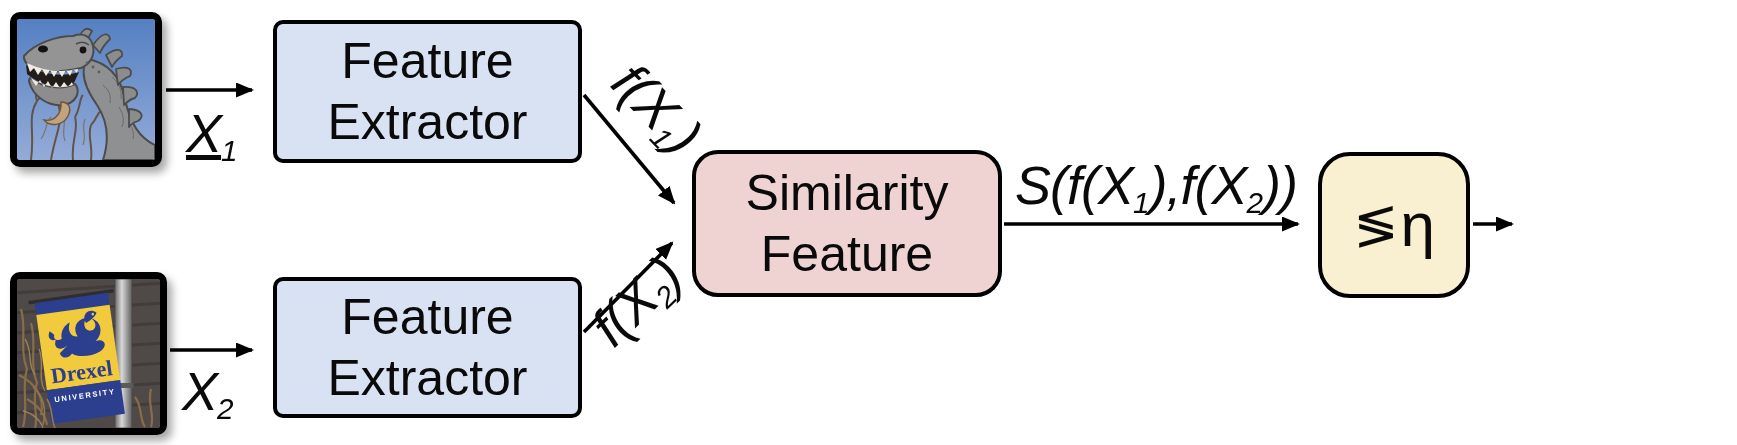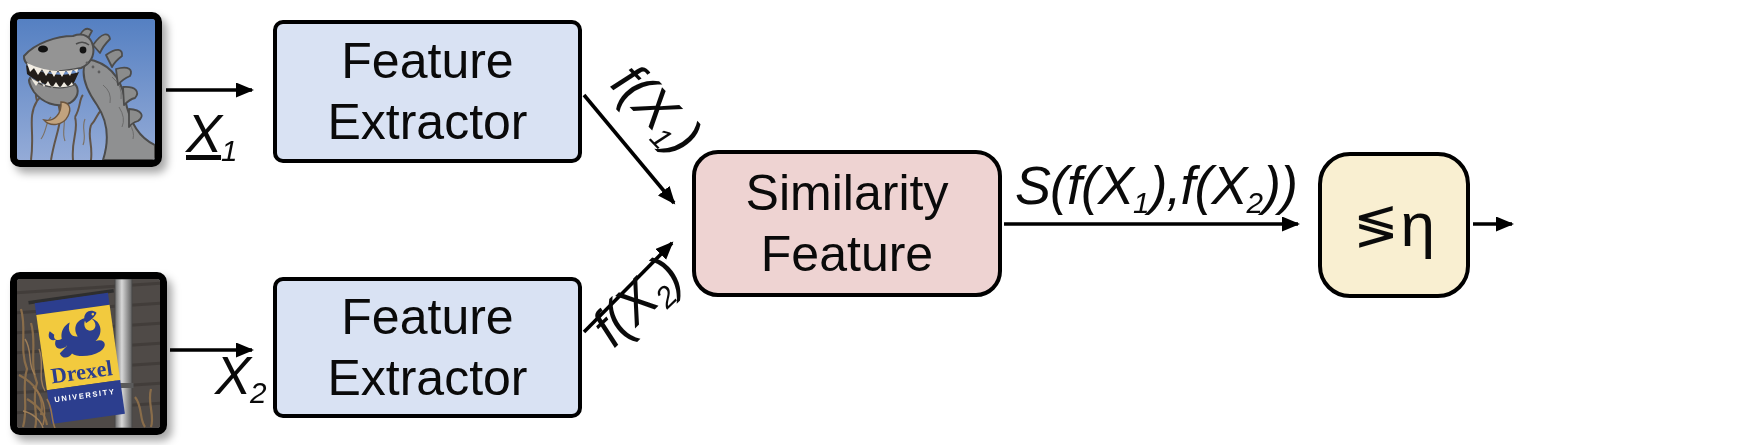--- a/index.html
+++ b/index.html
@@ -24,21 +24,21 @@
   .sim{left:692px;top:150px;width:310px;height:147px;background:var(--similarity-fill,#eed3d2);border-radius:26px;}
   .thr{left:1318px;top:152px;width:152px;height:146px;background:var(--threshold-fill,#f9efd1);
        border-radius:32px;flex-direction:row;font-size:62px;}
   .thr .cmp{font-family:"DejaVu Sans",sans-serif;font-size:54px;margin-right:2px;}
 
   
   .mlabel{position:absolute;font-style:italic;color:#0a0a0a;white-space:nowrap;
           line-height:1;z-index:3;letter-spacing:-1px;}
   .sub{font-size:0.55em;vertical-align:-0.3em;letter-spacing:0;}
   .lx1{left:186px;top:106px;font-size:54px;text-decoration:underline;}
-  .lx2{left:182px;top:348px;font-size:54px;margin-left:33px;}
+  .lx2{left:182px;top:364px;font-size:54px;}
   .fx{font-size:54px;}
   .fx1{left:655px;top:110px;transform:translate(-50%,-50%) rotate(46deg);}
   .fx2{left:638px;top:303px;transform:translate(-50%,-50%) rotate(-44deg);}
   .ls{left:995px;top:158px;width:322px;text-align:center;font-size:54px;}
   .lc{left:1524px;top:194px;font-size:58px;}
 </style>
 </head>
 <body>
 
 <div class="canvas">

